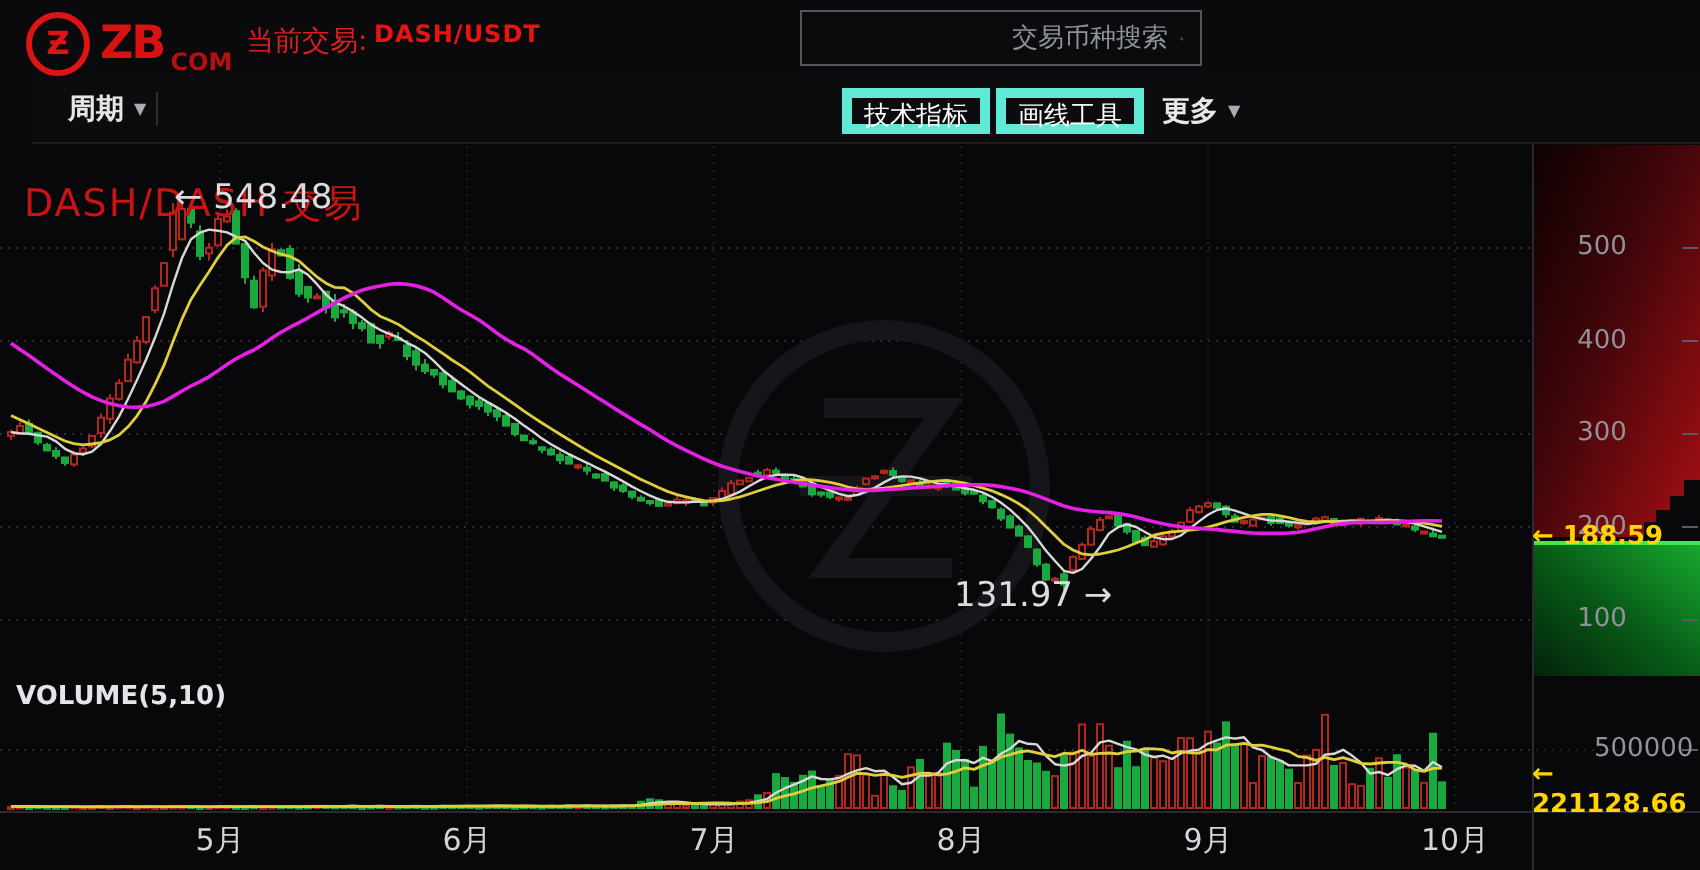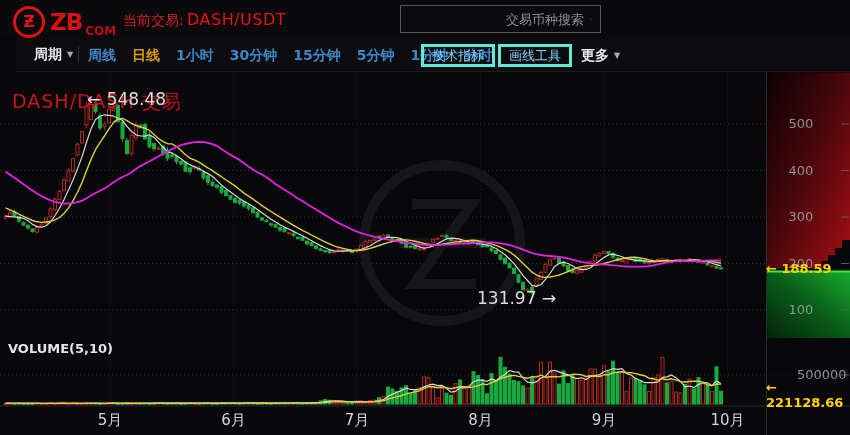--- a/index.html
+++ b/index.html
@@ -8,39 +8,39 @@
   #chart-svg{position:absolute;left:0;top:0;z-index:1;}
 
   
   .topbar{position:absolute;left:0;top:0;width:850px;height:38px;background:#0a0a0d;z-index:10;}
   .logo{position:absolute;left:13px;top:5px;display:flex;align-items:center;cursor:pointer;}
   .ring{width:26px;height:26px;border:3px solid #dc1414;border-radius:50%;display:flex;
         align-items:center;justify-content:center;color:#dc1414;font-weight:bold;font-size:16px;line-height:1;}
   .logo-zb{margin-left:5px;color:#d81212;font-weight:bold;font-size:23px;letter-spacing:-1px;}
   .logo-com{margin-left:3px;margin-top:19px;color:#b51010;font-weight:bold;font-size:12px;}
   .ct-label{position:absolute;left:123px;top:12px;color:#d92020;font-weight:normal;font-size:14px;}
-  .ct-pair{position:absolute;left:187px;top:10px;color:#ea1313;font-weight:normal;font-size:16px;letter-spacing:.5px;}
+  .ct-pair{position:absolute;left:187px;top:10px;color:#ea1313;font-weight:bold;font-size:12px;letter-spacing:.5px;}
   .more-markets{position:absolute;left:292px;top:12px;color:#9aa0a8;font-size:14px;cursor:pointer;}
   .caret{font-size:8px;color:#a9adb3;margin-left:5px;vertical-align:2px;}
   .searchbox{position:absolute;left:400px;top:5px;width:199px;height:26px;border:1px solid #55565c;
              background:#0b0b0e;display:flex;align-items:center;}
   .search-input{flex:1;background:none;border:none;outline:none;color:#ddd;font-size:13px;
                 padding:0 6px 0 13px;font-family:inherit;text-align:right;}
   .search-input::placeholder{color:#8d939b;}
   .search-icon{width:17px;height:17px;margin-right:8px;cursor:pointer;}
 
   
   .toolbar{position:absolute;left:16px;top:38px;width:850px;height:33px;background:#0c0c0f;
            border-bottom:1px solid #1c1c21;z-index:10;}
   .period-menu{position:absolute;left:18px;top:8px;color:#e6e6e9;font-weight:bold;font-size:14px;cursor:pointer;}
   .vsep{position:absolute;left:62px;top:8px;width:1px;height:17px;background:#2c2c33;}
   .tabs{position:absolute;left:72px;top:9px;display:flex;gap:16px;font-size:14px;font-weight:bold;white-space:nowrap;}
   .tab{color:#3f86c8;cursor:pointer;}
   .tab.active{color:#d99a12;}
-  .tb-btn{position:absolute;top:6px;height:23px;background:none;border:3px solid #5eead4;color:#7dd3fc;
+  .tb-btn{position:absolute;top:6px;height:23px;background:none;border:5px solid #5eead4;color:#ffffff;
           font-size:13px;padding:0;cursor:pointer;font-family:Liberation Mono, monospace;}
   .btn-ind{left:405px;width:74px;}
   .btn-draw{left:482px;width:74px;}
   .more-btn{position:absolute;left:565px;top:9px;color:#e8e8ea;font-size:14px;font-weight:bold;cursor:pointer;}
 
   
   .ov{position:absolute;z-index:5;}
   .wm-title{left:12px;top:89px;font-size:19px;color:#c81414;letter-spacing:1px;}
   .anno{font-size:17px;color:#dcdcde;}
   .peak{left:87px;top:89px;}
@@ -607,30 +607,20 @@
         <line x1="12.8" y1="12.8" x2="17.3" y2="17.3" stroke="#cfd3d8" stroke-width="1.6"></line>
       </svg>
     </div>
   </div>
 
   <div class="toolbar">
     <div class="period-menu">
       <span>周期</span><span class="caret">▼</span>
     </div>
     <div class="vsep"></div>
-    <div class="tabs" id="period-tabs">
-        <span class="tab">周线</span>
-        <span class="tab active">日线</span>
-        <span class="tab">1小时</span>
-        <span class="tab">30分钟</span>
-        <span class="tab">15分钟</span>
-        <span class="tab">5分钟</span>
-        <span class="tab">1分钟</span>
-        <span class="tab">分时</span>
-      </div>
     <button class="tb-btn btn-ind">技术指标</button>
     <button class="tb-btn btn-draw">画线工具</button>
     <div class="more-btn">
       <span>更多</span><span class="caret">▼</span>
     </div>
   </div>
 
   <div class="ov wm-title">DASH/DASH 交易</div>
   <div class="ov anno peak">← 548.48</div>
   <div class="ov anno low">131.97 →</div>

